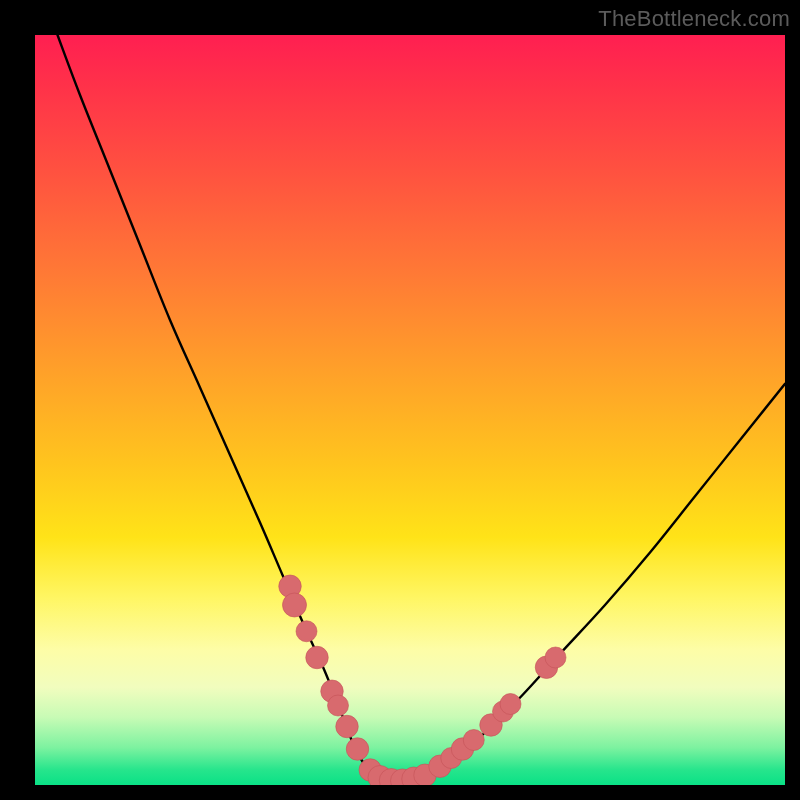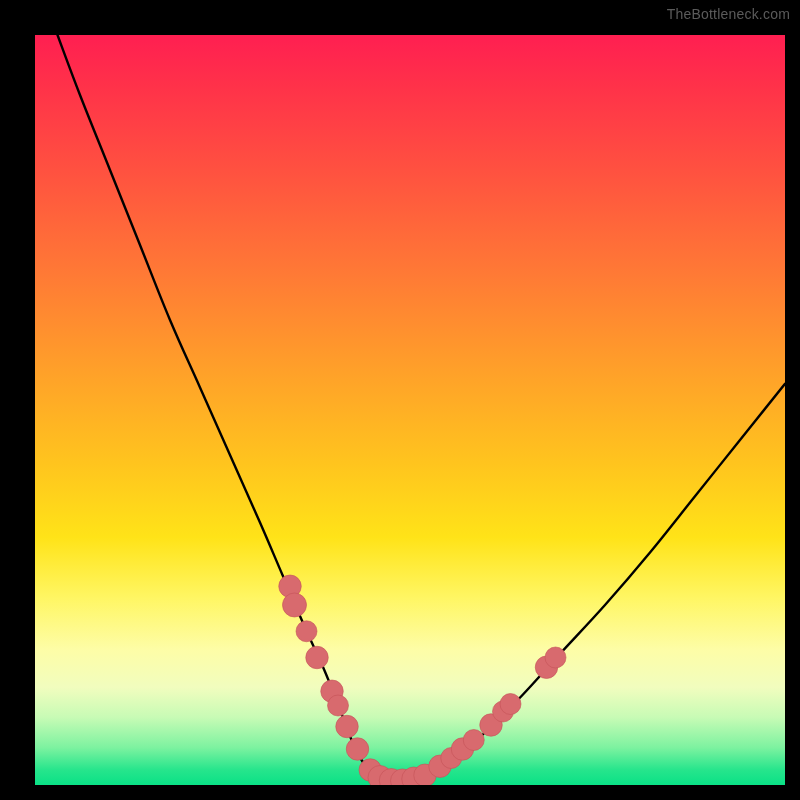--- a/index.html
+++ b/index.html
@@ -42,21 +42,21 @@
       #7df2a0 95%,
       #26e58c 98%,
       #0ae186 100%
     );
   }
   .watermark {
     position: absolute;
     top: 6px;
     right: 10px;
     color: #5b5b5b;
-    font-size: 14px;
+    font-size: 22px;
     letter-spacing: 0.2px;
     font-weight: 500;
   }
   svg.curve {
     position: absolute;
     left: 0;
     top: 0;
     width: 750px;
     height: 750px;
   }

